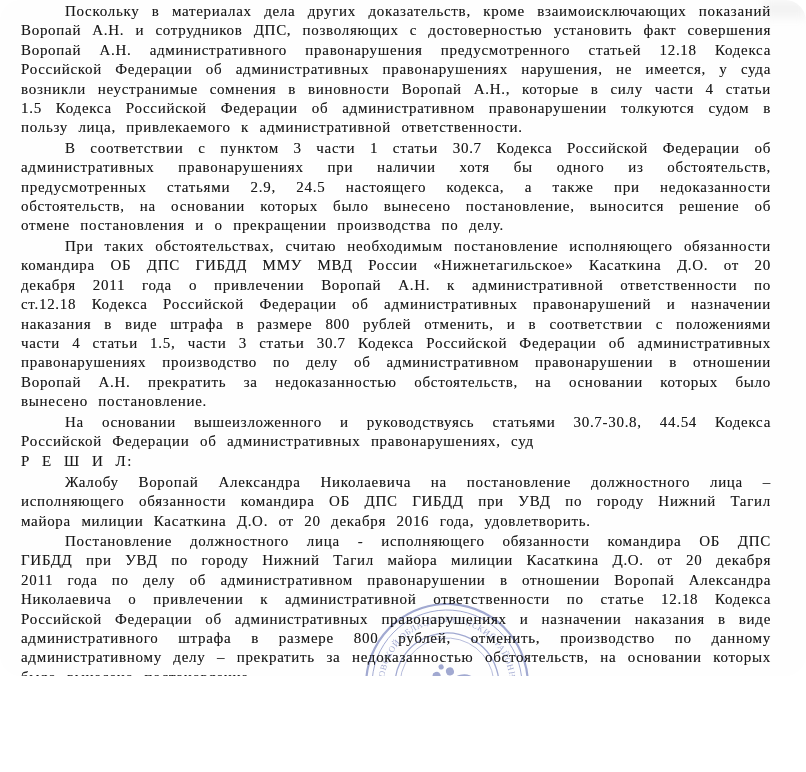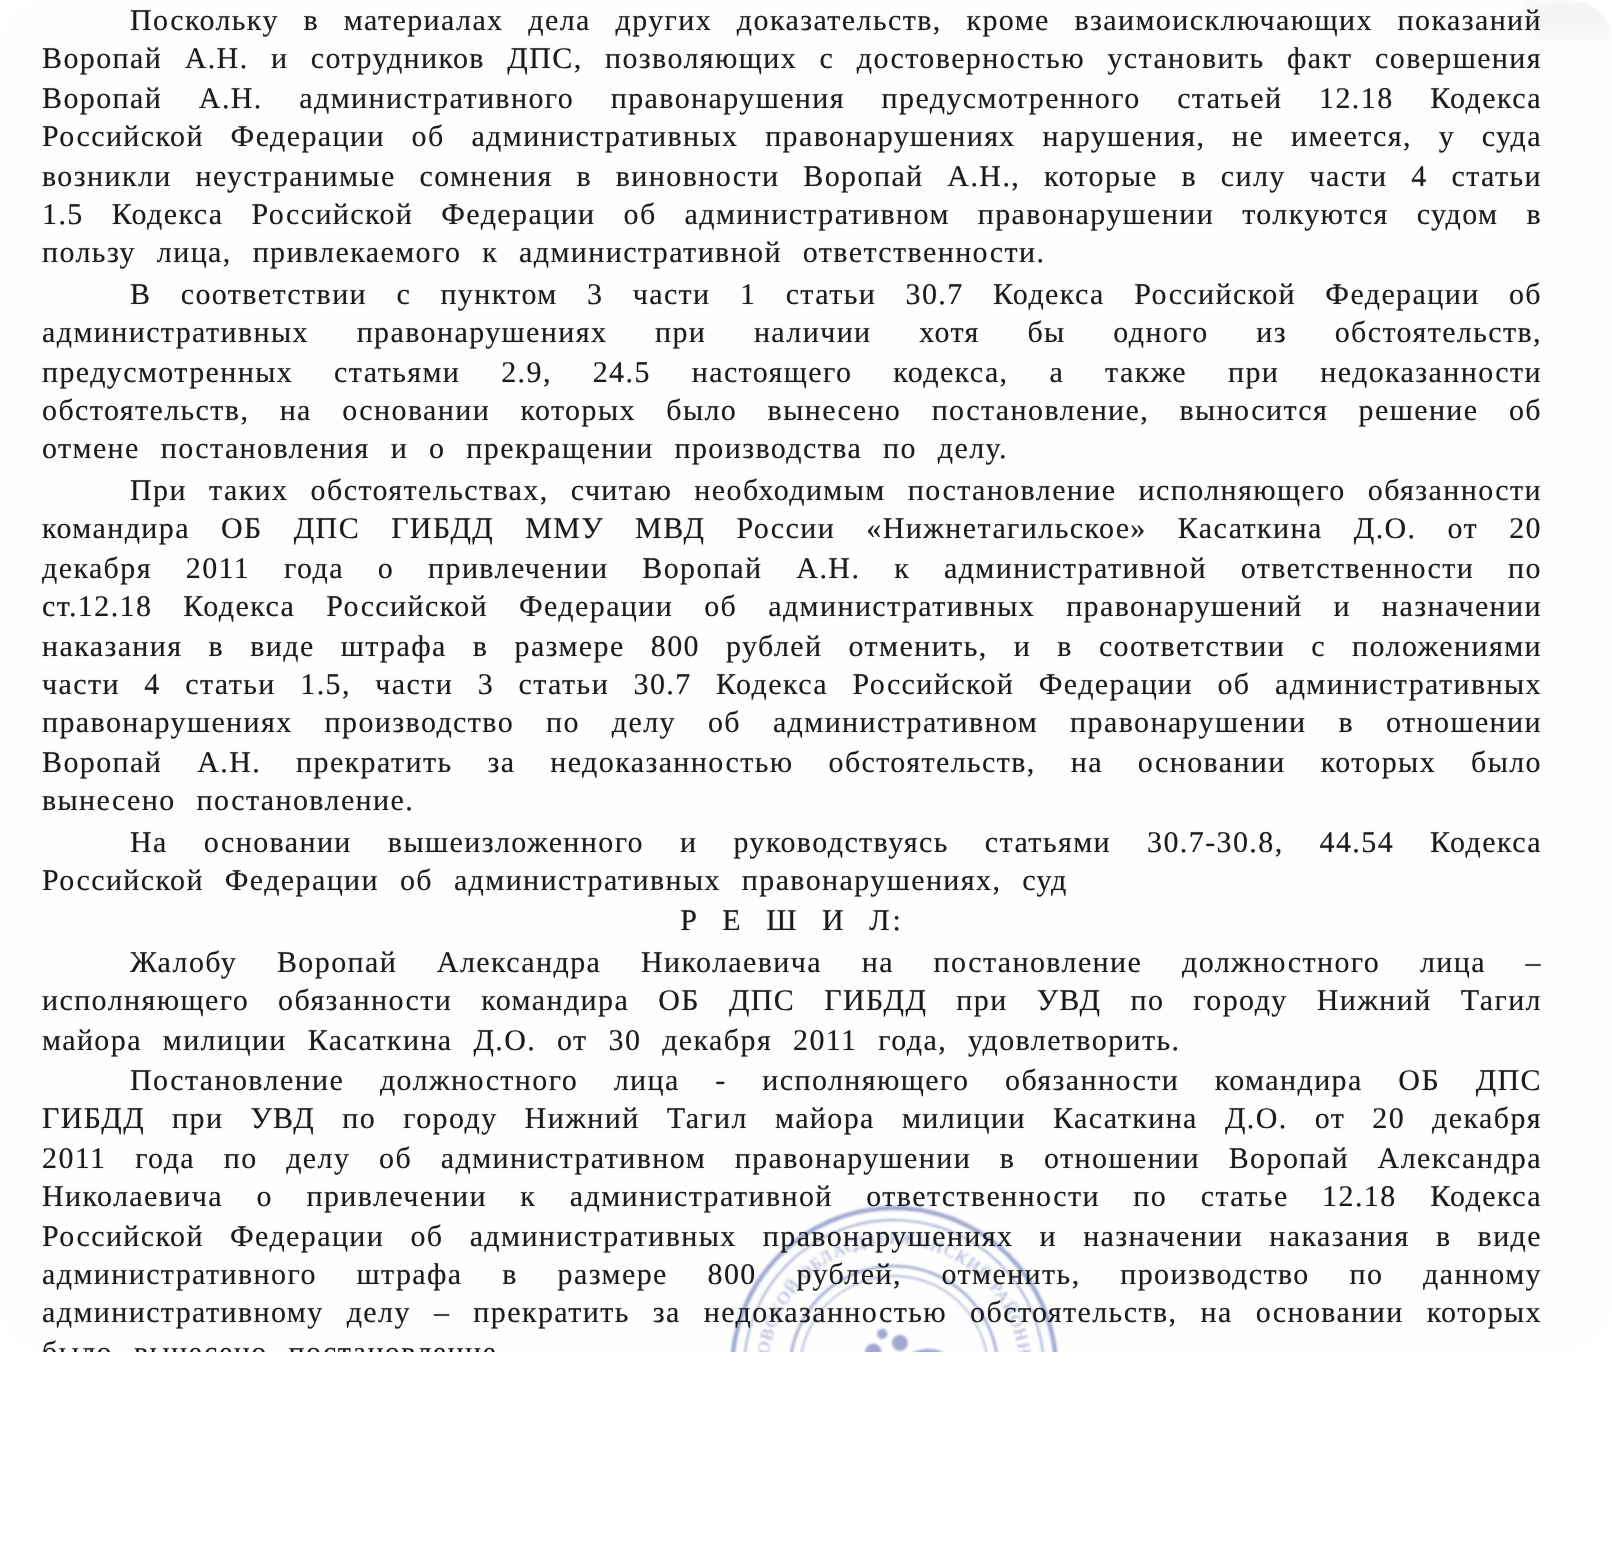--- a/index.html
+++ b/index.html
@@ -27,21 +27,20 @@
     text-shadow: 0 0 0.5px rgba(20,20,20,0.45);
   }
   .para {
     margin: 0 0 1px 0;
     text-indent: 44px;
     hyphens: none;
   }
   .heading {
     margin: 0 0 1px 0;
     text-indent: 0;
-    text-align: center;
     letter-spacing: 1.5px;
   }
   .signature {
     margin: 13px 0 0 32px;
     text-indent: 0;
     text-align: left;
   }
   
   .stamp {
     position: absolute;
@@ -73,21 +72,21 @@
   <div class="artifact art-block-mid"></div>
   <div class="artifact art-strip-bottom"></div>
   <div class="artifact art-corner-tr"></div>
 
   <div class="doc-text">
     <p class="para">Поскольку в материалах дела других доказательств, кроме взаимоисключающих показаний Воропай А.Н. и сотрудников ДПС, позволяющих с достоверностью установить факт совершения Воропай А.Н. административного правонарушения предусмотренного статьей 12.18 Кодекса Российской Федерации об административных правонарушениях нарушения, не имеется, у суда возникли неустранимые сомнения в виновности Воропай А.Н., которые в силу части 4 статьи 1.5 Кодекса Российской Федерации об административном правонарушении толкуются судом в пользу лица, привлекаемого к административной ответственности.</p>
     <p class="para">В соответствии с пунктом 3 части 1 статьи 30.7 Кодекса Российской Федерации об административных правонарушениях при наличии хотя бы одного из обстоятельств, предусмотренных статьями 2.9, 24.5 настоящего кодекса, а также при недоказанности обстоятельств, на основании которых было вынесено постановление, выносится решение об отмене постановления и о прекращении производства по делу.</p>
     <p class="para">При таких обстоятельствах, считаю необходимым постановление исполняющего обязанности командира ОБ ДПС ГИБДД ММУ МВД России «Нижнетагильское» Касаткина Д.О. от 20 декабря 2011 года о привлечении Воропай А.Н. к административной ответственности по ст.12.18 Кодекса Российской Федерации об административных правонарушений и назначении наказания в виде штрафа в размере 800 рублей отменить, и в соответствии с положениями части 4 статьи 1.5, части 3 статьи 30.7 Кодекса Российской Федерации об административных правонарушениях производство по делу об административном правонарушении в отношении Воропай А.Н. прекратить за недоказанностью обстоятельств, на основании которых было вынесено постановление.</p>
     <p class="para">На основании вышеизложенного и руководствуясь статьями 30.7-30.8, 44.54 Кодекса Российской Федерации об административных правонарушениях, суд</p>
     <p class="heading">Р Е Ш И Л:</p>
-    <p class="para">Жалобу Воропай Александра Николаевича на постановление должностного лица – исполняющего обязанности командира ОБ ДПС ГИБДД при УВД по городу Нижний Тагил майора милиции Касаткина Д.О. от 30 декабря 2011 года, удовлетворить.</p>
+    <p class="para">Жалобу Воропай Александра Николаевича на постановление должностного лица – исполняющего обязанности командира ОБ ДПС ГИБДД при УВД по городу Нижний Тагил майора милиции Касаткина Д.О. от 20 декабря 2016 года, удовлетворить.</p>
     <p class="para">Постановление должностного лица - исполняющего обязанности командира ОБ ДПС ГИБДД при УВД по городу Нижний Тагил майора милиции Касаткина Д.О. от 20 декабря 2011 года по делу об административном правонарушении в отношении Воропай Александра Николаевича о привлечении к административной ответственности по статье 12.18 Кодекса Российской Федерации об административных правонарушениях и назначении наказания в виде административного штрафа в размере 800 рублей, отменить, производство по данному административному делу – прекратить за недоказанностью обстоятельств, на основании которых было вынесено постановление.</p>
     <p class="para">Решение может быть обжаловано в Свердловский областной суд в течение десяти дней со дня получения (вручения) копии решения с подачей жалобы через Дзержинский районный суд города Кодекса Тагил Свердловской области.</p>
     <p class="signature">Судья: п\п Копия верна. Судья:</p>
   </div>
 
   <div class="stamp">
     <svg width="200" height="200" viewBox="0 0 200 200">
       <g transform="rotate(-18 100 100)" fill="none" stroke="#4c5ba8">
         <circle cx="100" cy="100" r="81" stroke-width="2.2"></circle>
         <circle cx="100" cy="100" r="75" stroke-width="0.9"></circle>

